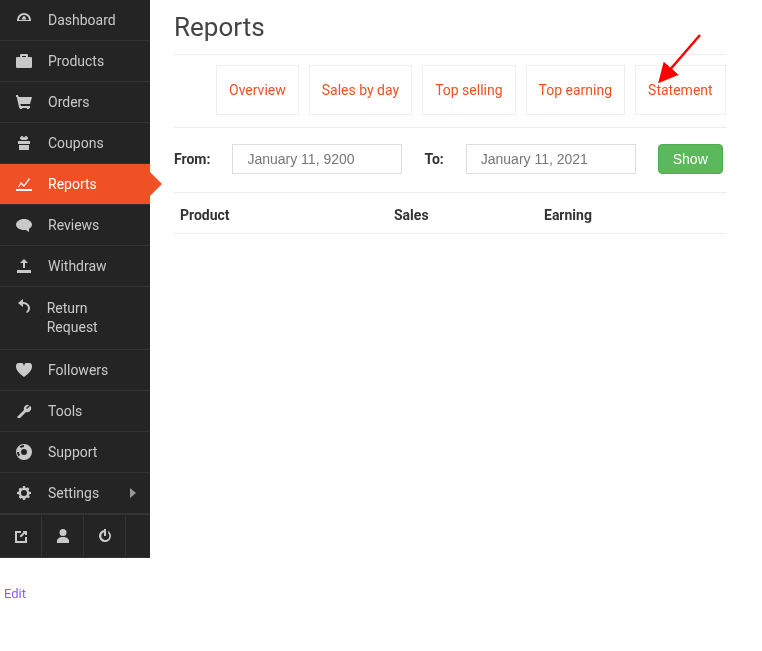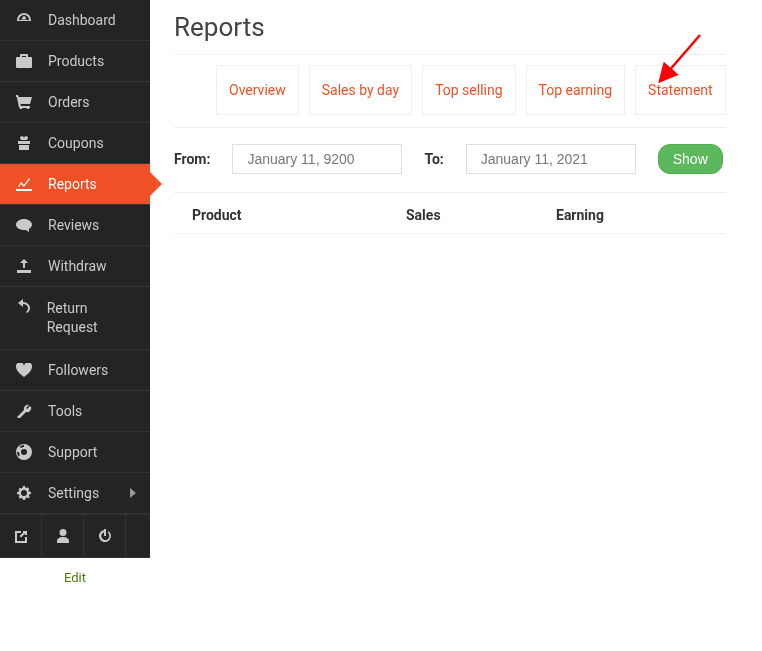--- a/index.html
+++ b/index.html
@@ -9,32 +9,32 @@
 .nav-item { display: flex; align-items: center; padding: 12px 14px; cursor: pointer; position: relative; border-bottom: 1px solid #333; font-size: 14px; }
 .nav-item.active { background: #f05025; color: #fff; }
 .nav-item.active::after { content: ""; position: absolute; right: -12px; top: 50%; transform: translateY(-50%); width: 0; height: 0; border-top: 12px solid transparent; border-bottom: 12px solid transparent; border-left: 12px solid #f05025; }
 .nav-item .icon { width: 20px; display: inline-flex; justify-content: center; margin-right: 14px; }
 .nav-item .chev { margin-left: auto; font-size: 10px; opacity: .7; }
 .nav-multiline { display: flex; align-items: flex-start; padding: 12px 14px; cursor: pointer; border-bottom: 1px solid #333; }
 .nav-multiline .icon { width: 20px; margin-right: 14px; display:inline-flex; justify-content:center; }
 .nav-multiline .txt { line-height: 1.35; }
 .bottom-row { display: flex; border-top: 1px solid #333; border-bottom: 1px solid #333; }
 .bottom-row .btn { flex: 0 0 auto; width: 42px; height: 42px; display: flex; align-items: center; justify-content: center; cursor: pointer; border-right: 1px solid #333; color: #c9c9c9; }
-.edit-link { color: #4d7c0f; font-size: 13px; padding: 6px 4px; margin-top: 6px; cursor: pointer; text-align: center; }
+.edit-link { color: #8b5cf6; font-size: 13px; padding: 6px 4px; margin-top: 22px; cursor: pointer; }
 .main { flex: 1; padding: 12px 0 0 24px; position: relative; }
 .page-title { font-size: 26px; font-weight: 400; color: #444; margin-bottom: 12px; }
 .hr { border-top: 1px solid #eee; margin-bottom: 10px; }
 .tabs { display: flex; gap: 10px; padding: 0 0 12px 42px; border-bottom: 1px solid #eee; }
 .tab { border: 1px solid #eee; padding: 16px 12px; color: #f05025; font-size: 14px; cursor: pointer; text-decoration: none; background:#fff; }
 .filter-row { display: flex; align-items: center; gap: 22px; padding: 16px 0 18px 0; border-bottom: 1px solid #eee; }
 .filter-row label { font-weight: 700; color: #333; font-size: 14px; }
 .date-input { width: 170px; padding: 6px 14px; border: 1px solid #ddd; font-size: 14px; color: #777; background:#fff; }
-.show-btn { background: #5cb85c; color: #fff; border: 1px solid #4cae4c; padding: 6px 14px; font-size: 14px; border-radius: 12px; cursor: pointer; }
+.show-btn { background: #5cb85c; color: #fff; border: 1px solid #4cae4c; padding: 6px 14px; font-size: 14px; border-radius: 4px; cursor: pointer; }
 .table-head { display: flex; padding: 14px 0 10px 0; border-bottom: 1px solid #eee; font-weight: 700; color: #333; }
-.col-product { flex: 0 0 220px; padding-left: 6px; margin-left: 12px; }
+.col-product { flex: 0 0 220px; padding-left: 6px; }
 .col-sales { flex: 0 0 150px; }
 .col-earning { flex: 1; }
 .arrow { position: absolute; left: 500px; top: 30px; pointer-events:none; }
 svg { display: block; }
 </style>
 </head>
 <body>
 
 <div class="wrapper">
 

